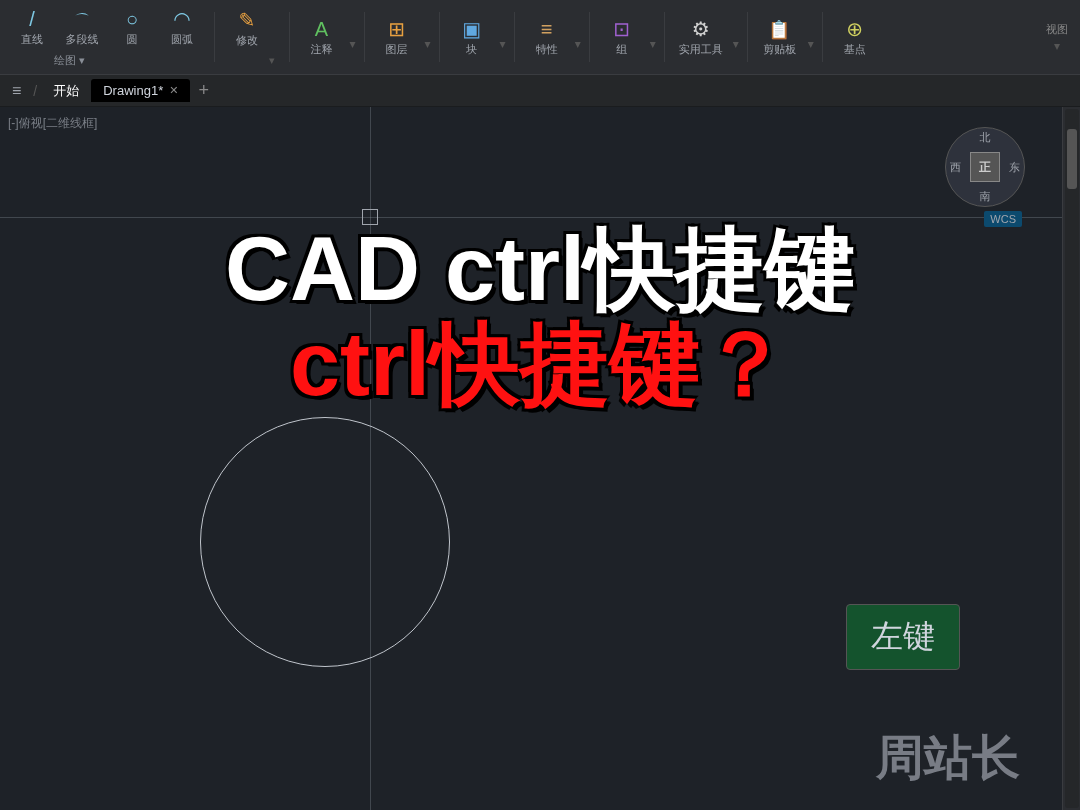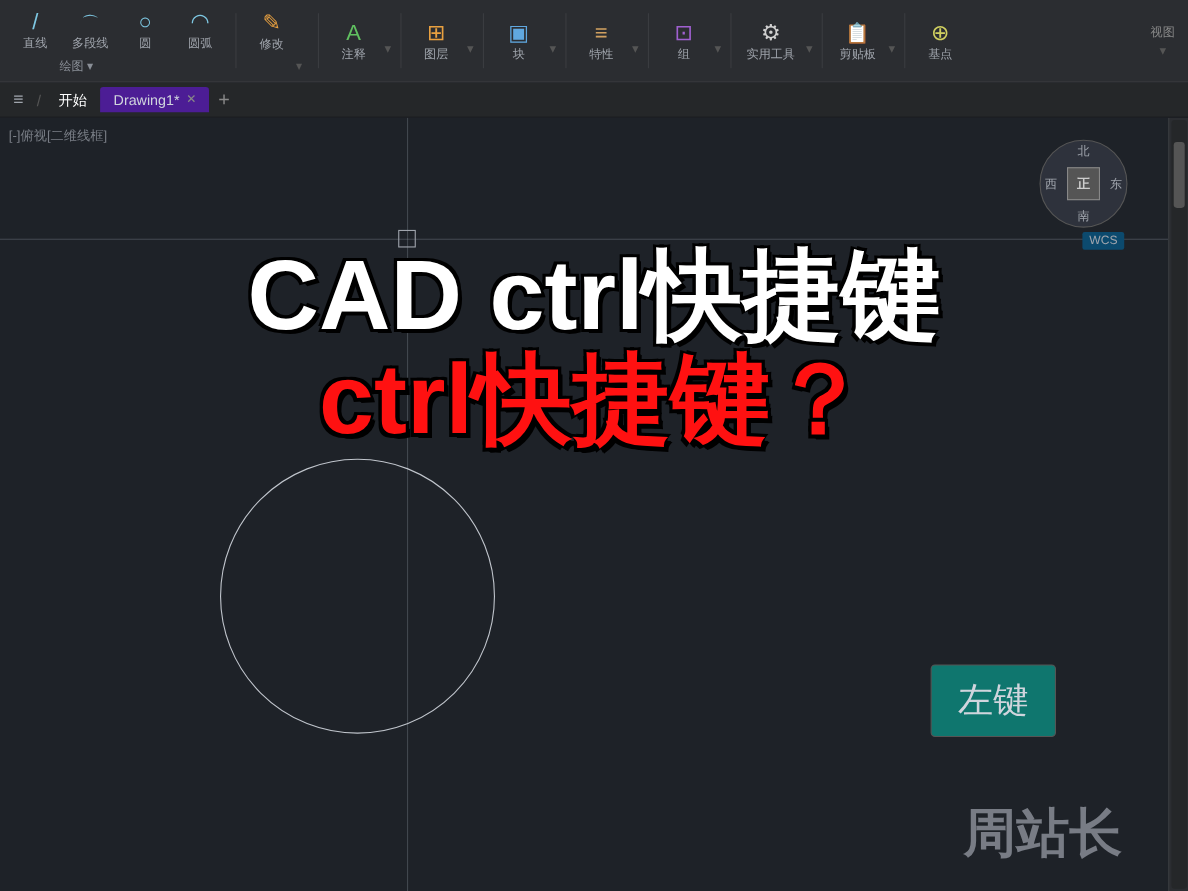--- a/index.html
+++ b/index.html
@@ -86,21 +86,21 @@
       padding: 4px;
     }
     .tab-separator { color: #555; font-size: 14px; padding: 0 4px; }
     .tab-home {
       color: #ffffff;
       font-size: 13px;
       padding: 4px 8px;
       cursor: pointer;
     }
     .tab-active {
-      background: #4c1d95;
+      background: #000000;
       color: #d0d5dd;
       font-size: 13px;
       padding: 4px 12px;
       border-radius: 3px 3px 0 0;
       cursor: pointer;
       display: flex;
       align-items: center;
       gap: 6px;
     }
     .tab-close {
@@ -304,21 +304,21 @@
         -3px 3px 0 #000,
         4px 4px 0 #000;
       line-height: 1.05;
     }
 
     
     .left-key-badge {
       position: absolute;
       bottom: 140px;
       right: 120px;
-      background: #0f766e;
+      background: #14532d;
       border: 1px solid #555;
       color: #d0d5dd;
       font-size: 32px;
       padding: 10px 24px;
       border-radius: 4px;
     }
 
     
     .watermark {
       position: absolute;

